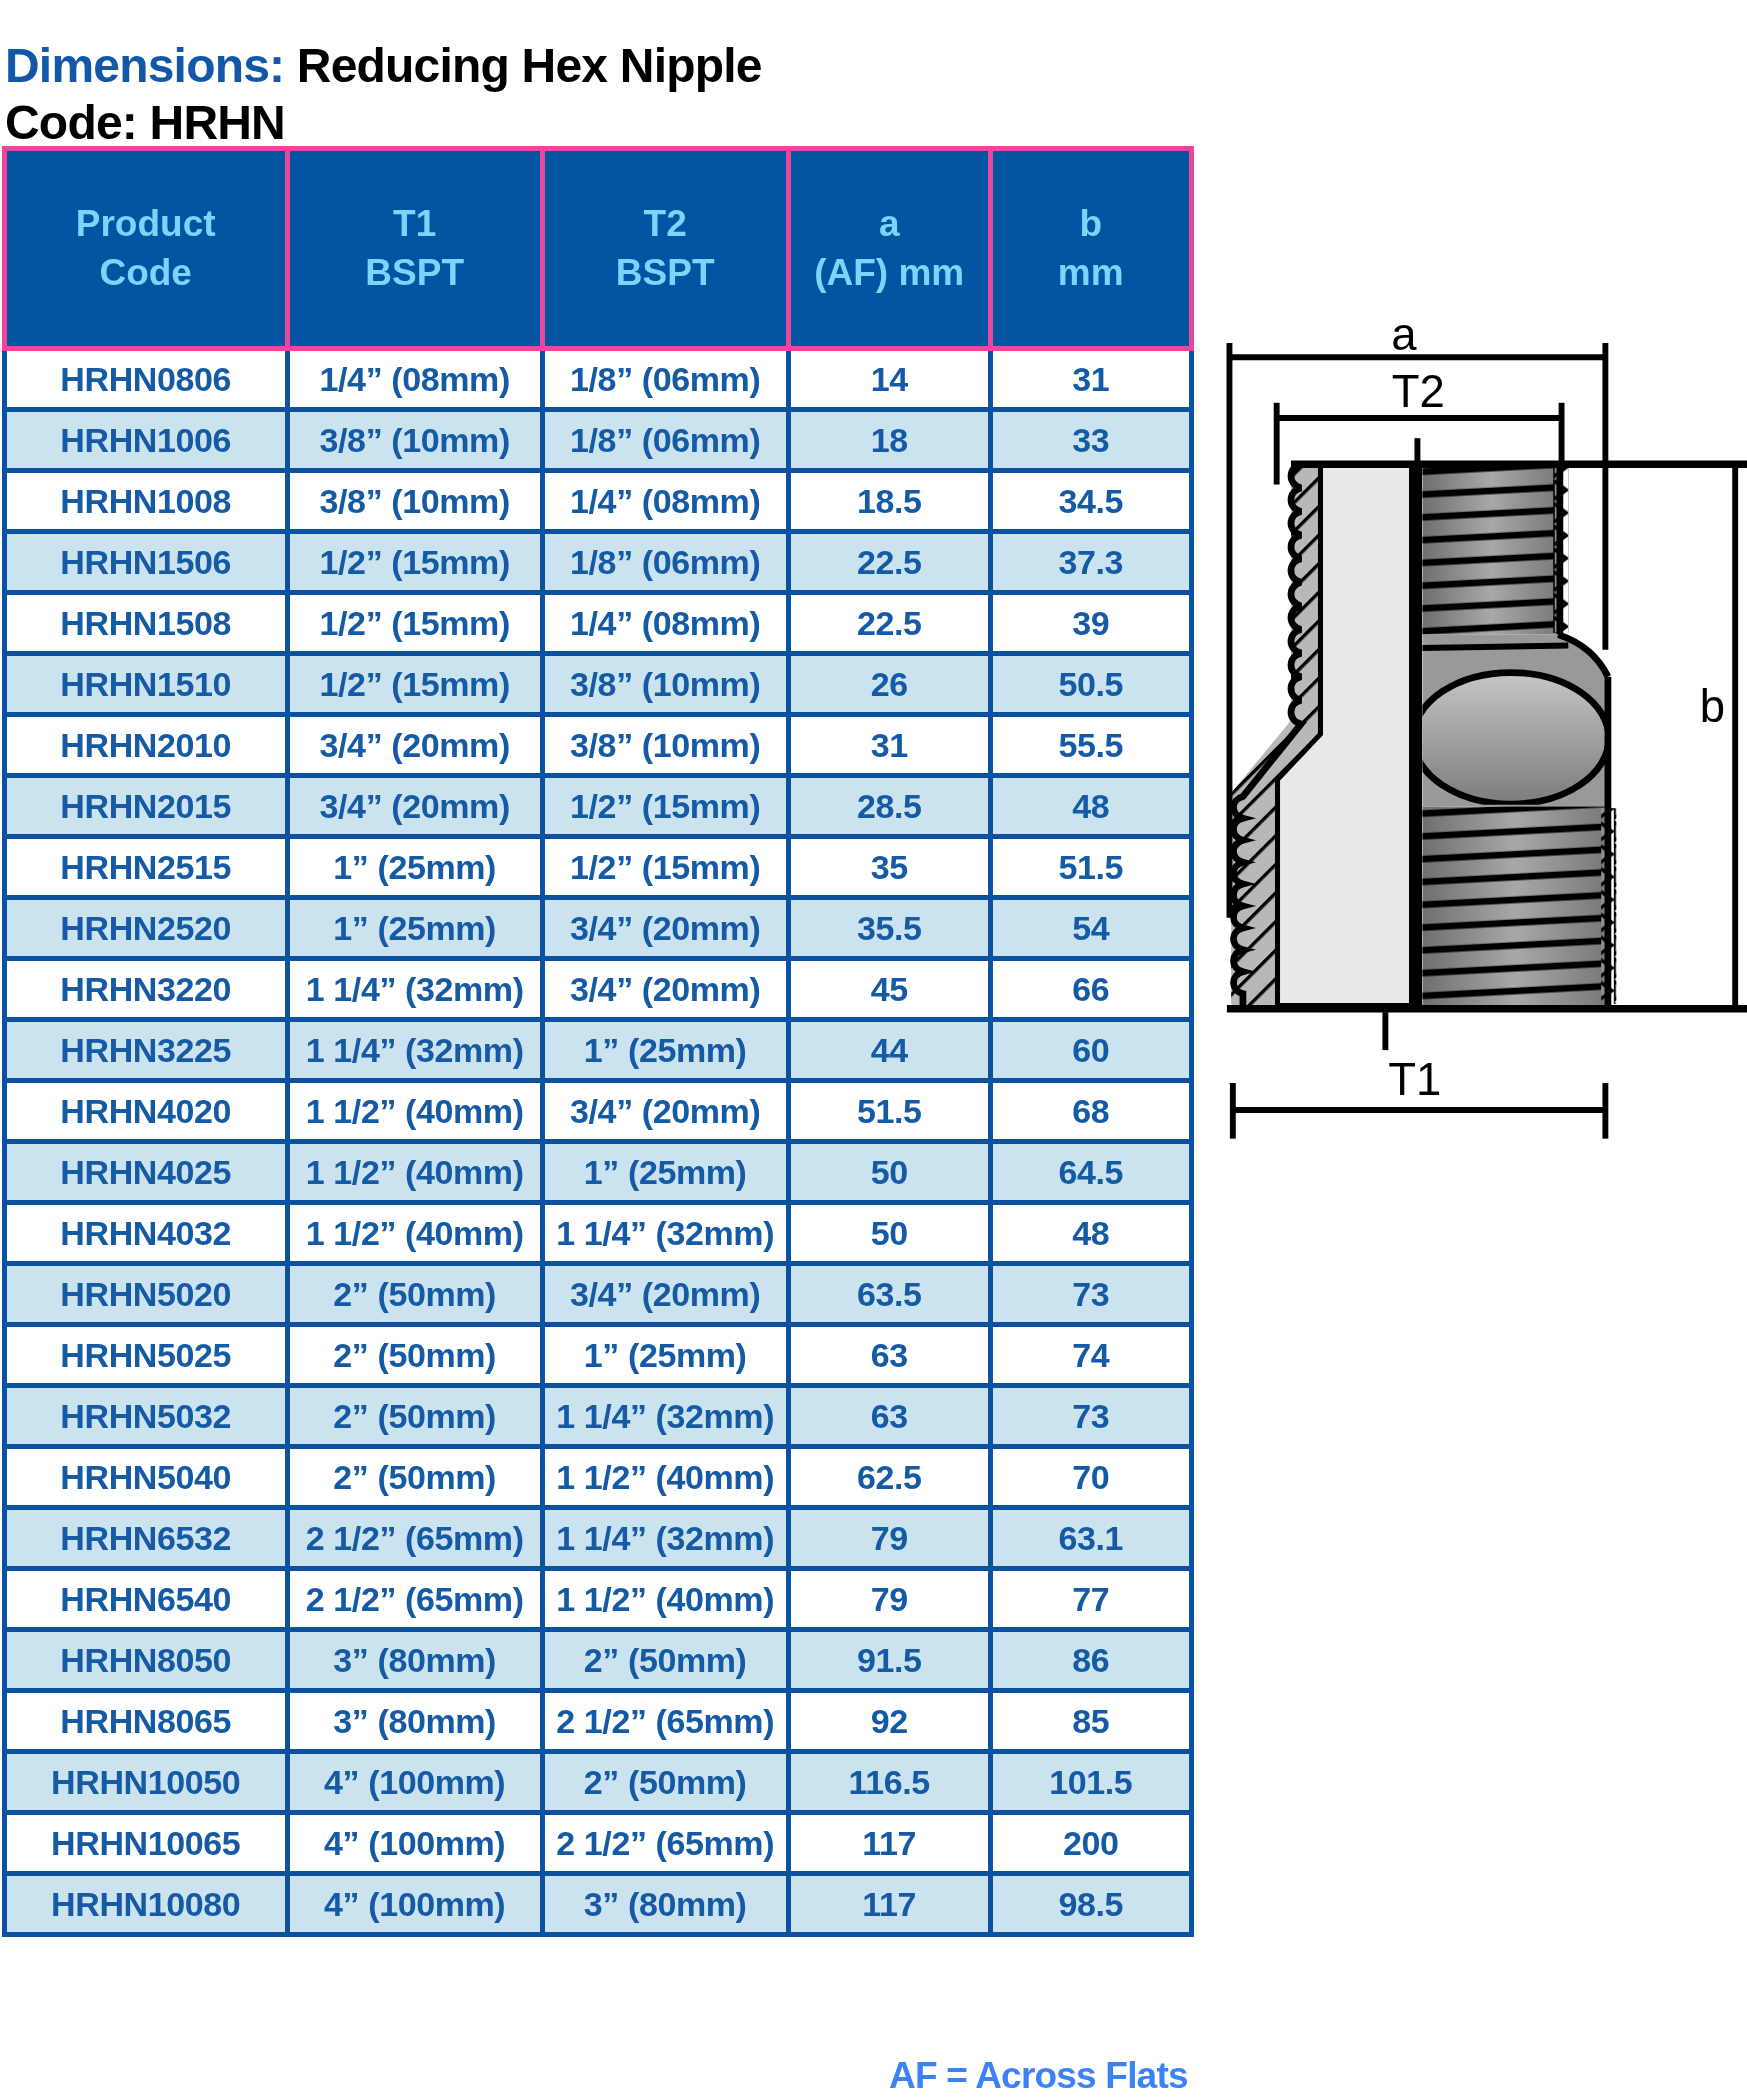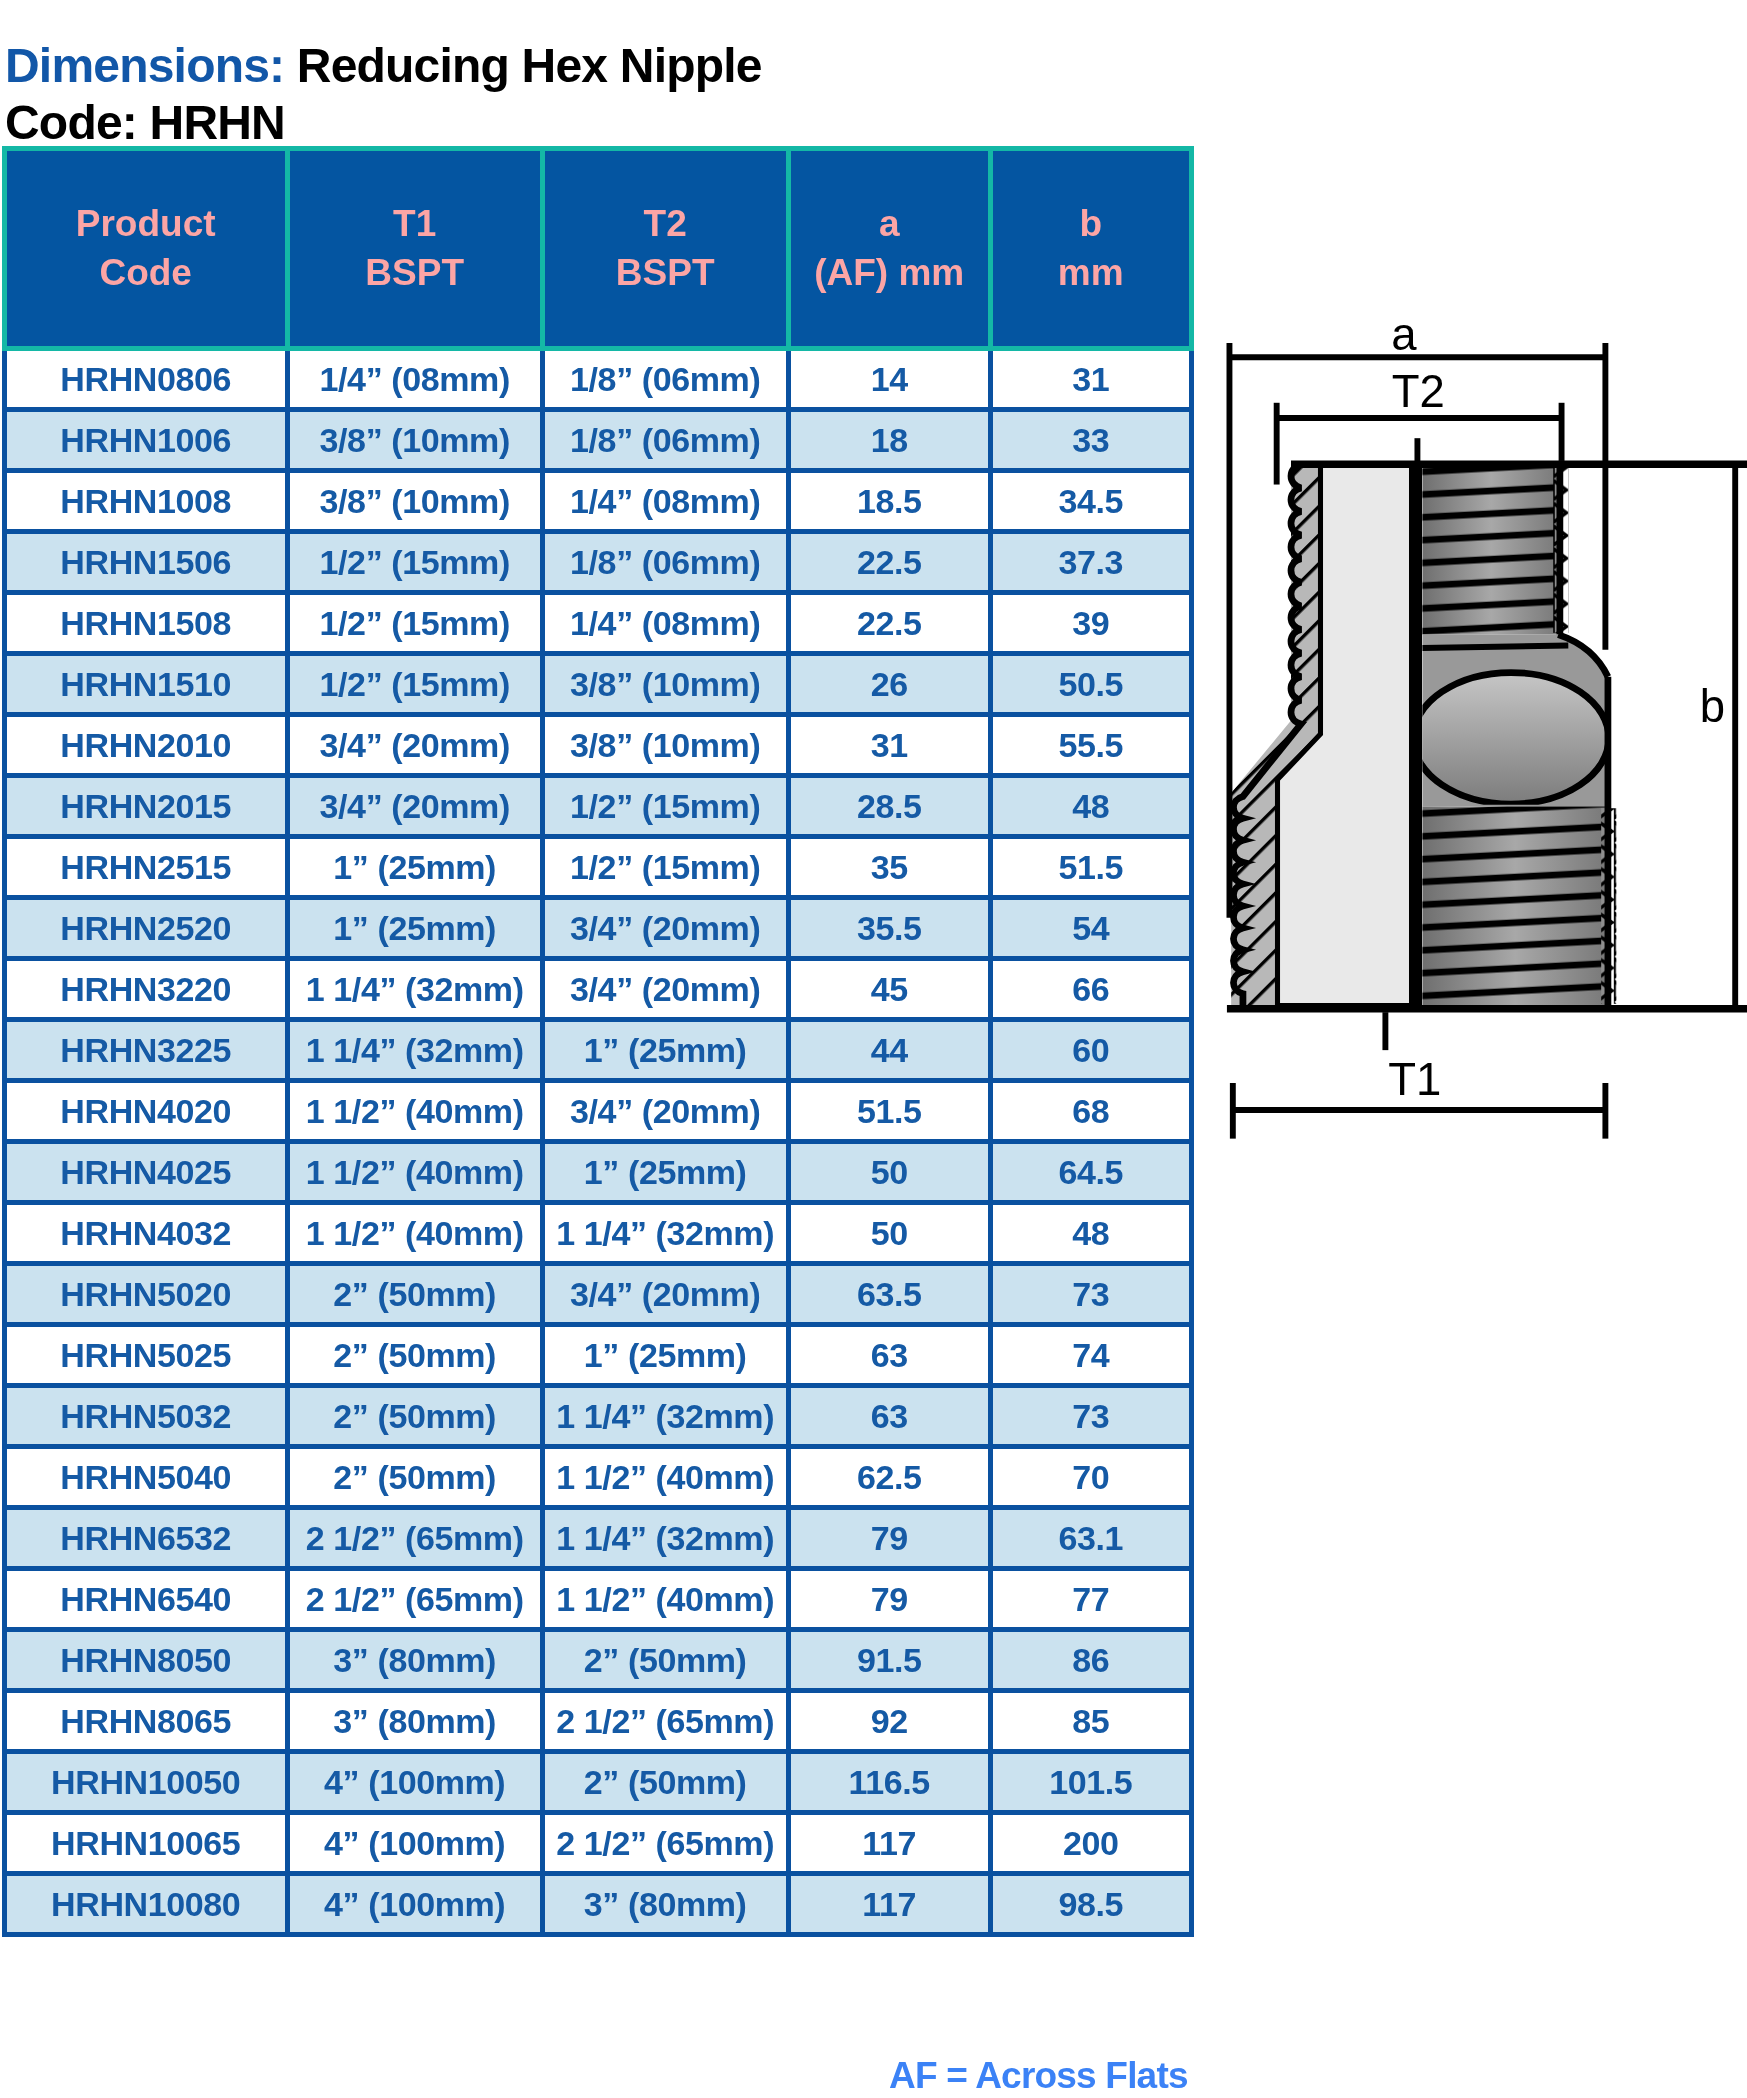--- a/index.html
+++ b/index.html
@@ -9,23 +9,23 @@
     font-family:"Liberation Sans", sans-serif;
   }
   .title-block { position:absolute; left:5px; top:4px;margin-top:34px; }
   .title-line { font-size:48px; font-weight:bold; line-height:1.18; color:#000; letter-spacing:-0.8px; }
   .title-prefix { color:#1257a8; }
   .dim-table {
     position:absolute; left:1.7px; top:146px; width:1186px;
     border-collapse:collapse; table-layout:fixed;
   }
   .dim-table th {
-    background:#0455a1; color:#fca5a5; font-weight:bold; font-size:37px;
+    background:#0455a1; color:#7dd3fc; font-weight:bold; font-size:37px;
     height:200px; vertical-align:middle; text-align:center; line-height:1.3;
-    border:5px solid #14b8a6;
+    border:5px solid #ec4899;
   }
   .dim-table td {
     height:61px; border:5px solid #0a51a0; background:#ffffff;
     color:#155aa5; font-size:34px; font-weight:bold; text-align:center;
     vertical-align:middle; letter-spacing:-0.4px;
   }
   .dim-table tbody tr:nth-child(even) td { background:#cbe2ef; }
   .footnote {
     position:absolute; left:1.7px; top:2055px; width:1186px;
     text-align:right; font-size:37px; font-weight:bold; color:#3b82f6;

